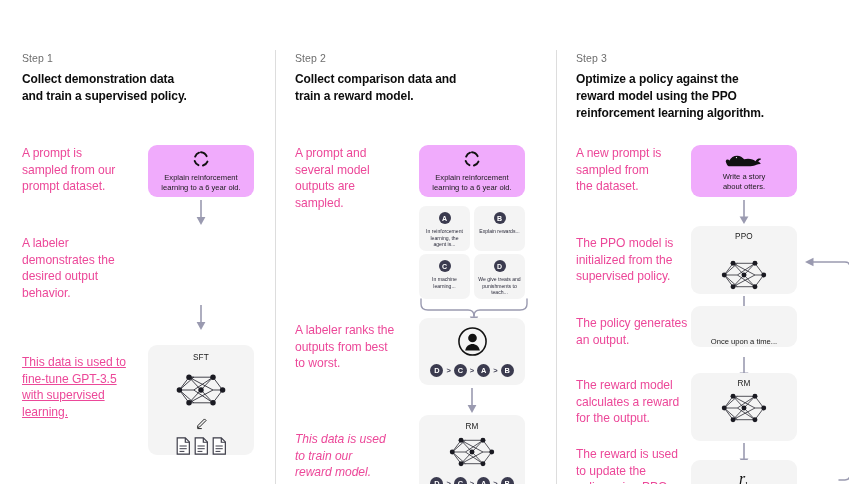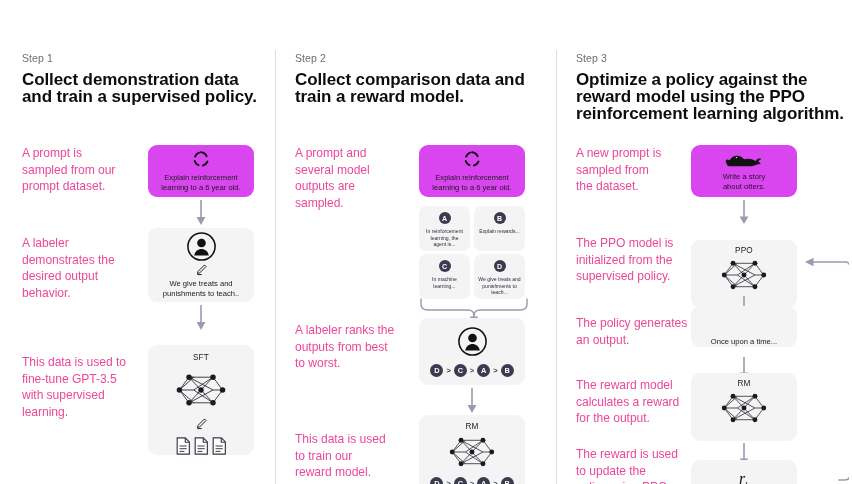--- a/index.html
+++ b/index.html
@@ -29,21 +29,21 @@
   .div-2 { left: 556px; }
 
   .step-label {
     position: absolute;
     font-size: 10.5px;
     color: #6e6e6e;
     letter-spacing: .1px;
   }
   .step-title {
     position: absolute;
-    font-size: 17px;
+    font-size: 12px;
     font-weight: bold;
     line-height: 17px;
     color: #0d0d0d;
     letter-spacing: -.1px;
   }
   .desc {
     position: absolute;
     font-size: 12.1px;
     line-height: 16.5px;
     color: #ec4899;
@@ -53,21 +53,21 @@
   
   .card {
     position: absolute;
     border-radius: 9px;
     background: #f4f4f4;
     display: flex;
     flex-direction: column;
     align-items: center;
     justify-content: center;
   }
-  .card.green { background: #d946ef; }
+  .card.green { background: #f0abfc; }
   .card-cap {
     font-size: 7.6px;
     line-height: 9.6px;
     text-align: center;
     color: #1a1a1a;
     padding: 0 4px;
   }
   .card-title {
     font-size: 8.2px;
     color: #1a1a1a;
@@ -141,21 +141,21 @@
       <span>and train a supervised policy.</span>
     </div>
 
     <div class="desc" style="left:22px; top:113px; width:125px; white-space:pre-line;">A prompt is
 sampled from our
 prompt dataset.</div>
     <div class="desc" style="left:22px; top:203px; width:125px; white-space:pre-line;">A labeler
 demonstrates the
 desired output
 behavior.</div>
-    <div class="desc" style="left:22px; top:322px; width:135px; white-space:pre-line;">This data is used to
+    <div class="desc" style="left:22px; top:322px; width:135px; white-space:pre-line;text-decoration:underline;">This data is used to
 fine-tune GPT-3.5
 with supervised
 learning.</div>
 
     <div class="card green" style="left:148px; top:113px; width:106px; height:52px;">
       <span>
         <svg width="18" height="18" viewBox="0 0 24 24">
           <g fill="none" stroke="#111" stroke-width="2.6" stroke-linecap="round">
             <path d="M19.5 8.2A9 9 0 0 0 12 3"></path>
             <path d="M20.6 15.4A9 9 0 0 1 14.6 20.6"></path>
@@ -168,37 +168,20 @@
 learning to a 6 year old.</div>
     </div>
 
     <div class="arrow" style="left:194px; top:168px;">
       <svg width="14" height="26">
           <line x1="7" y1="0" x2="7" y2="18" stroke="#9a9ab0" stroke-width="1.6"></line>
           <polygon points="7,25 2.6,17 11.4,17" fill="#9a9ab0"></polygon>
         </svg>
     </div>
 
-    <div class="card" style="left:148px; top:196px; width:106px; height:74px;">
-      <span>
-        <svg width="31" height="31" viewBox="0 0 40 40">
-          <circle cx="20" cy="20" r="17.5" fill="none" stroke="#111" stroke-width="2"></circle>
-          <circle cx="20" cy="15.5" r="5.6" fill="#111"></circle>
-          <path d="M10.5 31.5c1.3-5.4 5.2-8.2 9.5-8.2s8.2 2.8 9.5 8.2z" fill="#111"></path>
-        </svg>
-      </span>
-      <span style="margin-top:1px;">
-        <svg width="13" height="13" viewBox="0 0 24 24">
-          <path d="M17.5 3.6l2.9 2.9-12 12-3.9 1 1-3.9z" fill="none" stroke="#111" stroke-width="1.7" stroke-linejoin="round"></path>
-          <line x1="4.3" y1="21.4" x2="12.5" y2="21.4" stroke="#111" stroke-width="1.7"></line>
-        </svg>
-      </span>
-      <div class="card-cap" style="margin-top:3px; white-space:pre-line;">We give treats and
-punishments to teach..</div>
-    </div>
 
     <div class="arrow" style="left:194px; top:273px;">
       <svg width="14" height="26">
           <line x1="7" y1="0" x2="7" y2="18" stroke="#9a9ab0" stroke-width="1.6"></line>
           <polygon points="7,25 2.6,17 11.4,17" fill="#9a9ab0"></polygon>
         </svg>
     </div>
 
     <div class="card" style="left:148px; top:313px; width:106px; height:110px; justify-content:space-between; padding-top:8px;">
       <div class="card-title">SFT</div>
@@ -273,21 +256,21 @@
       <span>train a reward model.</span>
     </div>
 
     <div class="desc" style="left:19px; top:113px; width:120px; white-space:pre-line;">A prompt and
 several model
 outputs are
 sampled.</div>
     <div class="desc" style="left:19px; top:290px; width:125px; white-space:pre-line;">A labeler ranks the
 outputs from best
 to worst.</div>
-    <div class="desc" style="left:19px; top:399px; width:120px; white-space:pre-line;">This data is used
+    <div class="desc" style="left:19px; top:399px; width:120px; white-space:pre-line;font-style:italic;">This data is used
 to train our
 reward model.</div>
 
     <div class="card green" style="left:143px; top:113px; width:106px; height:52px;">
       <span>
         <svg width="18" height="18" viewBox="0 0 24 24">
           <g fill="none" stroke="#111" stroke-width="2.6" stroke-linecap="round">
             <path d="M19.5 8.2A9 9 0 0 0 12 3"></path>
             <path d="M20.6 15.4A9 9 0 0 1 14.6 20.6"></path>
             <path d="M8.6 20.3A9 9 0 0 1 3.6 14.6"></path>
@@ -434,21 +417,21 @@
 about otters.</div>
     </div>
 
     <div class="arrow" style="left:180px; top:168px;">
       <svg width="14" height="25">
           <line x1="7" y1="0" x2="7" y2="17" stroke="#9a9ab0" stroke-width="1.6"></line>
           <polygon points="7,24 2.6,16.5 11.4,16.5" fill="#9a9ab0"></polygon>
         </svg>
     </div>
 
-    <div class="card" style="left:134px; top:208px; width:106px; height:68px; justify-content:flex-start; padding-top:6px;">
+    <div class="card" style="left:134px; top:194px; width:106px; height:68px; justify-content:space-between; padding-top:6px;">
       <div class="card-title">PPO</div>
       <span style="margin-top:1px;">
         <svg width="54" height="38" viewBox="0 0 70 52">
           <g stroke="#2a2a33" stroke-width="1.1">
             <line x1="8" y1="26" x2="26" y2="10"></line>
               <line x1="8" y1="26" x2="26" y2="26"></line>
               <line x1="8" y1="26" x2="26" y2="42"></line>
             <line x1="20" y1="10" x2="50" y2="10"></line>
               <line x1="20" y1="10" x2="50" y2="26"></line>
               <line x1="20" y1="10" x2="50" y2="42"></line>

